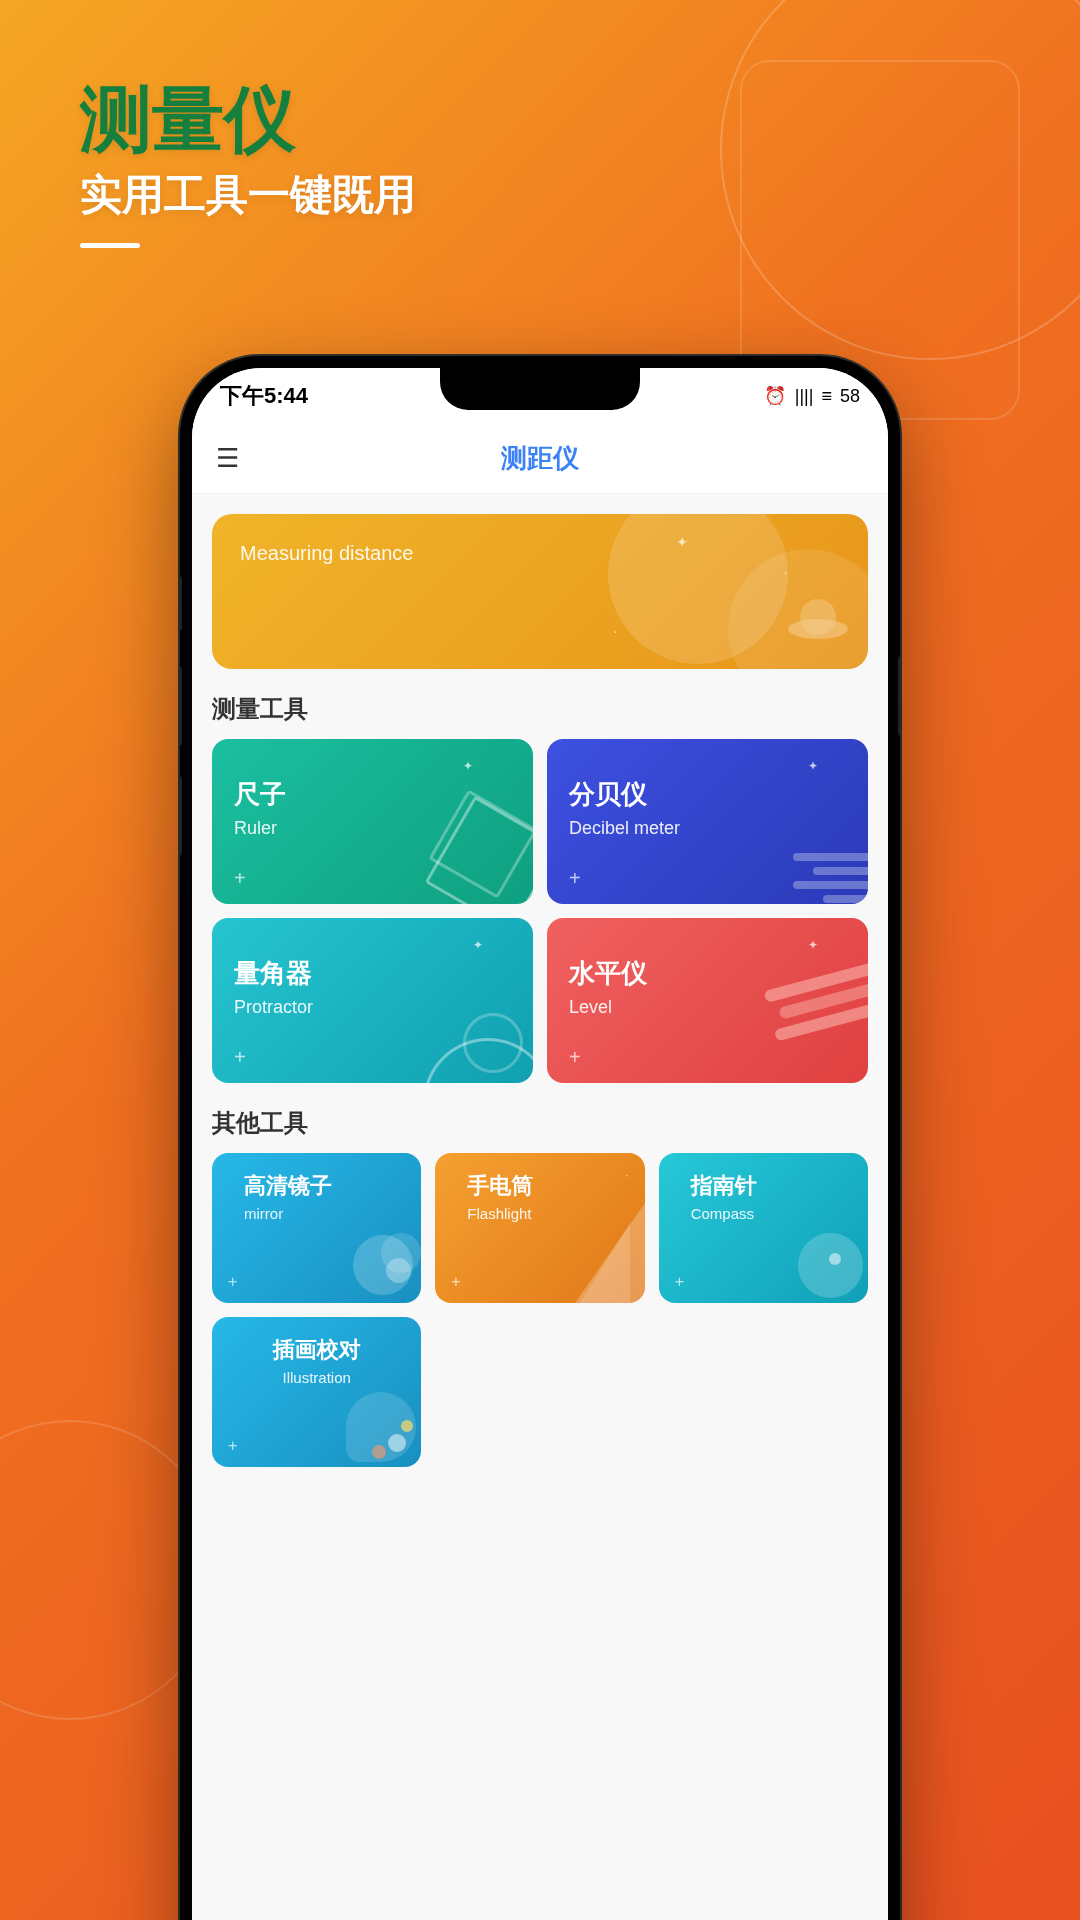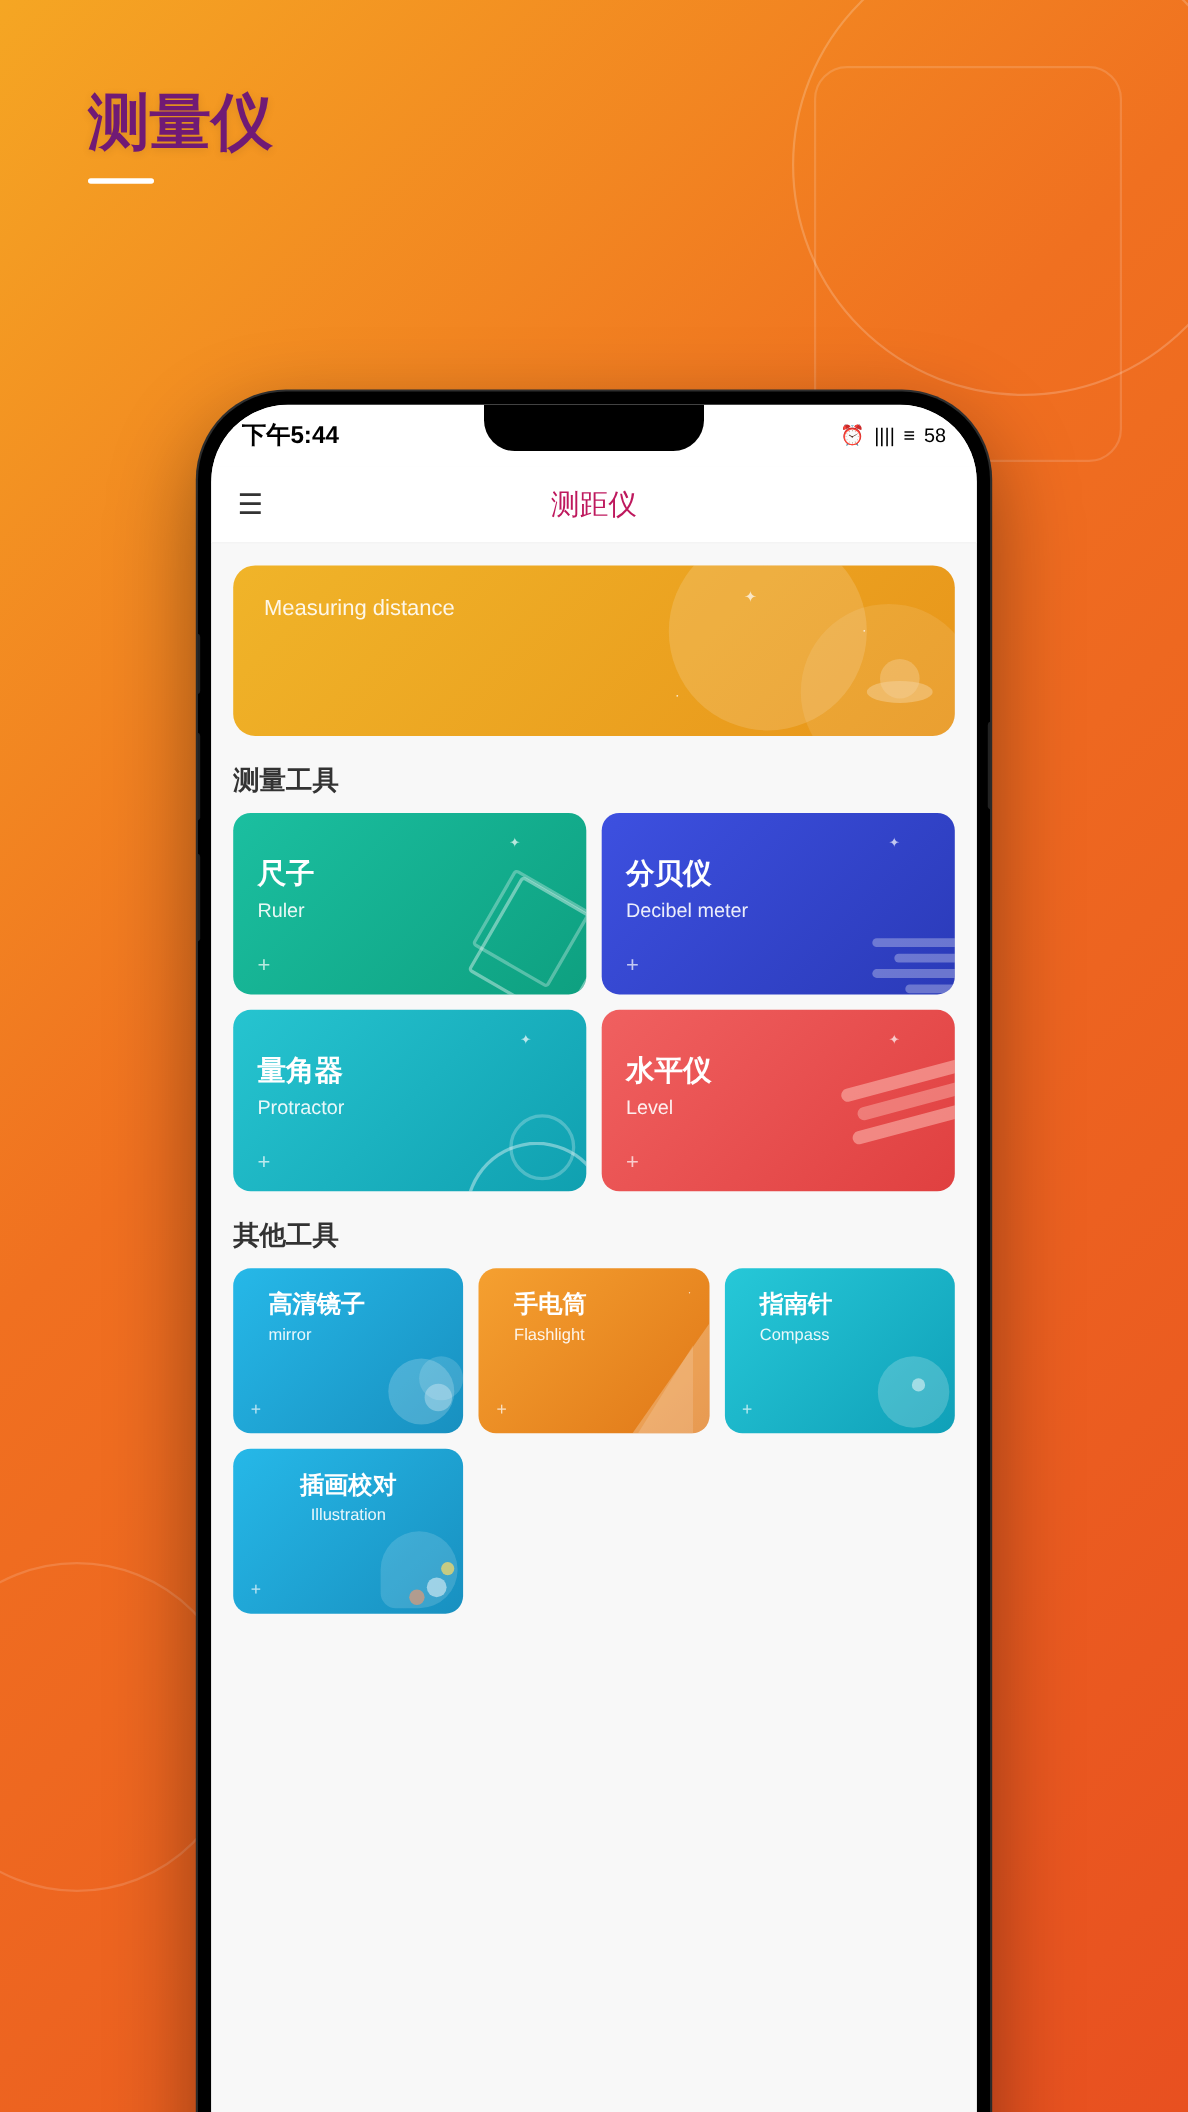--- a/index.html
+++ b/index.html
@@ -47,23 +47,23 @@
     }
 
     
     .header-section {
       position: absolute;
       top: 80px;
       left: 80px;
       z-index: 2;
     }
     .header-title {
-      font-size: 56px;
+      font-size: 72px;
       font-weight: 700;
-      color: #701a75;
+      color: #15803d;
       line-height: 1.1;
       text-shadow: 0 2px 8px rgba(0,0,0,0.1);
     }
     .header-subtitle {
       font-size: 42px;
       font-weight: 600;
       color: white;
       margin-top: 8px;
       text-shadow: 0 2px 8px rgba(0,0,0,0.1);
     }
@@ -156,22 +156,22 @@
     }
     .menu-icon {
       position: absolute;
       left: 24px;
       font-size: 26px;
       color: #333;
       cursor: pointer;
     }
     .app-title {
       font-size: 26px;
-      font-weight: 400;
-      color: #be185d;
+      font-weight: 700;
+      color: #3b82f6;
     }
 
     
     .app-content {
       position: absolute;
       top: 126px;
       left: 0;
       right: 0;
       bottom: 0;
       background: #f8f8f8;
@@ -508,20 +508,21 @@
   </style>
 </head>
 <body>
 
 <div class="bg-circle-top"></div>
 <div class="bg-rect"></div>
 <div class="bg-circle-bottom"></div>
 
 <div class="header-section">
   <div class="header-title">测量仪</div>
+  <div class="header-subtitle">实用工具一键既用</div>
   <div class="header-divider"></div>
 </div>
 
 <div class="phone-frame">
 
   <div class="btn-right"></div>
   <div class="btn-left1"></div>
   <div class="btn-left2"></div>
   <div class="btn-left3"></div>
 

